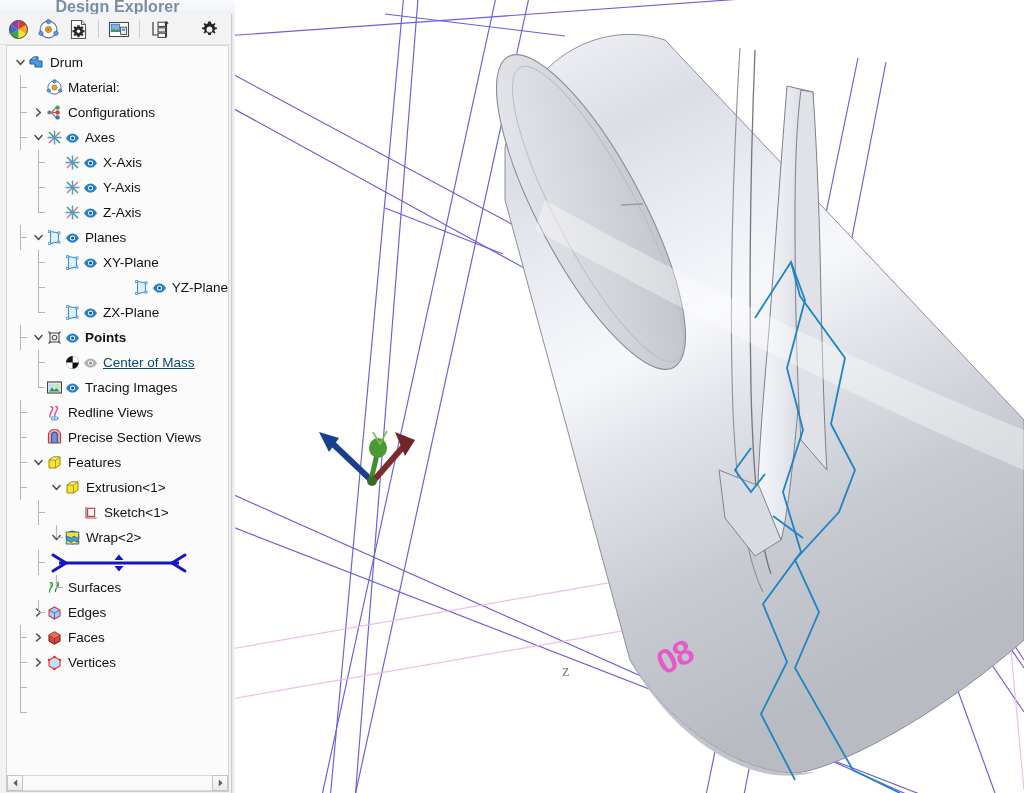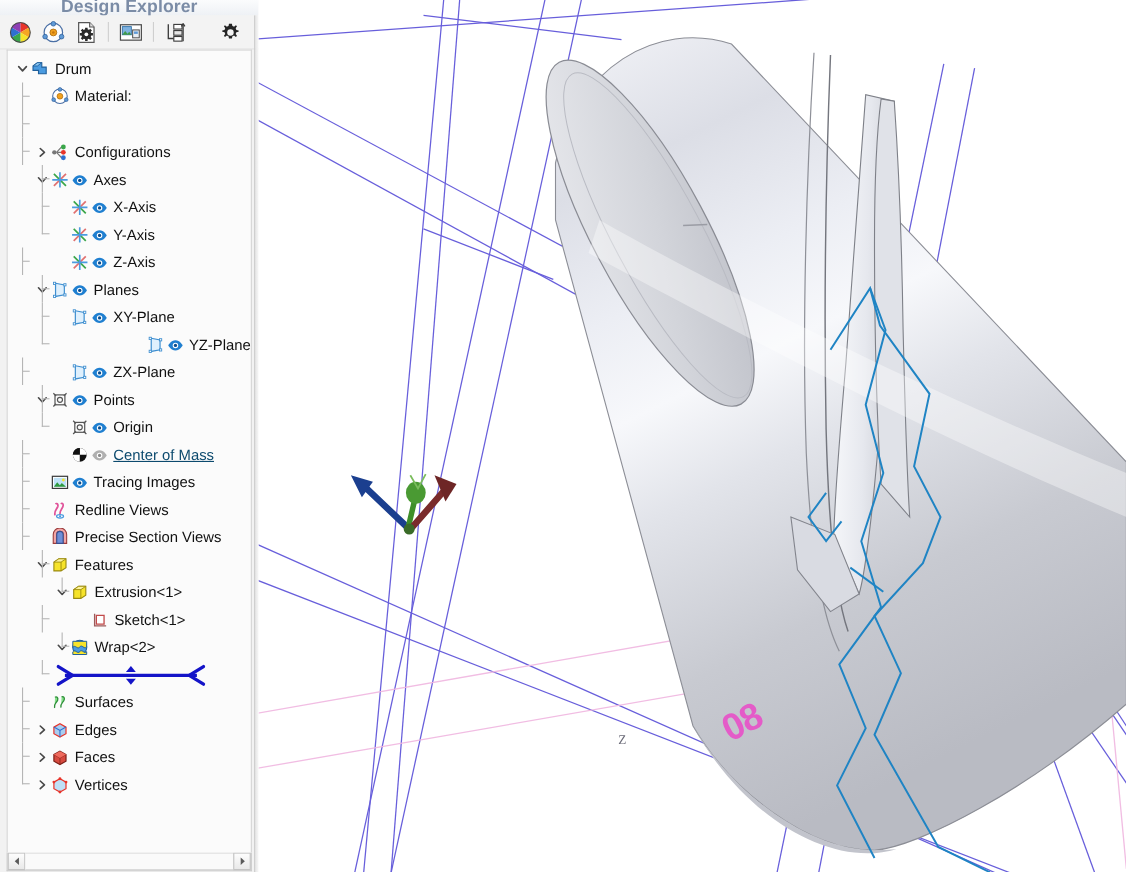--- a/index.html
+++ b/index.html
@@ -284,21 +284,21 @@
               <svg width="17" height="17" viewBox="0 0 17 17">
                 <circle cx="8.5" cy="8.5" r="6.6" fill="#fff" stroke="#4a6fa5" stroke-width="1"></circle>
                 <circle cx="8.5" cy="8.5" r="2.6" fill="#f2a11e" stroke="#b06f10" stroke-width=".7"></circle>
                 <circle cx="8.5" cy="2.3" r="1.7" fill="#5f9ad6" stroke="#2f5f9b" stroke-width=".6"></circle>
                 <circle cx="14.2" cy="11.6" r="1.7" fill="#5f9ad6" stroke="#2f5f9b" stroke-width=".6"></circle>
                 <circle cx="2.8" cy="11.6" r="1.7" fill="#5f9ad6" stroke="#2f5f9b" stroke-width=".6"></circle>
               </svg>
             </span>
             <span class="lbl">Material:</span>
           </div>
-          <div class="node" style="padding-left: 24px; margin-top: 26px;">
+          <div class="node" style="padding-left: 24px;">
             <span class="twisty">
               <svg width="11" height="11" viewBox="0 0 11 11">
                 <path d="M3.6 2 L7.4 5.5 L3.6 9" fill="none" stroke="#4a4a4a" stroke-width="1.5" stroke-linecap="round" stroke-linejoin="round"></path>
               </svg>
             </span>
             <span class="ico">
               <svg width="17" height="17" viewBox="0 0 17 17">
                 <circle cx="3.4" cy="8.5" r="2" fill="#777"></circle>
                 <path d="M5.4 8.5 L10 3.6 M5.4 8.5 L10 8.5 M5.4 8.5 L10 13.4" stroke="#777" stroke-width="1.1" fill="none"></path>
                 <circle cx="11.6" cy="3.6" r="2.2" fill="#3aa64a"></circle>
@@ -465,59 +465,41 @@
             </span>
             <span class="eye">
               <svg width="15" height="12" viewBox="0 0 15 12">
                 <path d="M7.5 1.4 C 11.6 1.4, 14 6, 14 6 C 14 6, 11.6 10.6, 7.5 10.6 C 3.4 10.6, 1 6, 1 6 C 1 6, 3.4 1.4, 7.5 1.4 Z" fill="#1f7fd0"></path>
                 <circle cx="7.5" cy="6" r="2.5" fill="#ffffff"></circle>
                 <circle cx="7.5" cy="6" r="1.5" fill="#0b4e8f"></circle>
               </svg>
             </span>
             <span class="lbl">ZX-Plane</span>
           </div>
-          <div class="node" style="padding-left: 24px;">
+          <div class="node" style="padding-left: 24px; font-weight: bold;">
             <span class="twisty">
               <svg width="11" height="11" viewBox="0 0 11 11">
                 <path d="M2 3.6 L5.5 7.4 L9 3.6" fill="none" stroke="#4a4a4a" stroke-width="1.5" stroke-linecap="round" stroke-linejoin="round"></path>
               </svg>
             </span>
             <span class="ico">
               <svg width="17" height="17" viewBox="0 0 17 17">
                 <rect x="4" y="4" width="9" height="9" fill="none" stroke="#555" stroke-width="1.1"></rect>
                 <circle cx="8.5" cy="8.5" r="2.3" fill="none" stroke="#555" stroke-width="1.1"></circle>
                 <path d="M2.5 2.5 L5 5 M14.5 2.5 L12 5 M2.5 14.5 L5 12 M14.5 14.5 L12 12" stroke="#555" stroke-width="1.1"></path>
               </svg>
             </span>
             <span class="eye">
               <svg width="15" height="12" viewBox="0 0 15 12">
                 <path d="M7.5 1.4 C 11.6 1.4, 14 6, 14 6 C 14 6, 11.6 10.6, 7.5 10.6 C 3.4 10.6, 1 6, 1 6 C 1 6, 3.4 1.4, 7.5 1.4 Z" fill="#1f7fd0"></path>
                 <circle cx="7.5" cy="6" r="2.5" fill="#ffffff"></circle>
                 <circle cx="7.5" cy="6" r="1.5" fill="#0b4e8f"></circle>
               </svg>
             </span>
             <span class="lbl">Points</span>
-          </div>
-          <div class="node" style="padding-left: 42px;">
-            <span class="twisty blank"></span>
-            <span class="ico">
-              <svg width="17" height="17" viewBox="0 0 17 17">
-                <rect x="4" y="4" width="9" height="9" fill="none" stroke="#555" stroke-width="1.1"></rect>
-                <circle cx="8.5" cy="8.5" r="2.3" fill="none" stroke="#555" stroke-width="1.1"></circle>
-                <path d="M2.5 2.5 L5 5 M14.5 2.5 L12 5 M2.5 14.5 L5 12 M14.5 14.5 L12 12" stroke="#555" stroke-width="1.1"></path>
-              </svg>
-            </span>
-            <span class="eye">
-              <svg width="15" height="12" viewBox="0 0 15 12">
-                <path d="M7.5 1.4 C 11.6 1.4, 14 6, 14 6 C 14 6, 11.6 10.6, 7.5 10.6 C 3.4 10.6, 1 6, 1 6 C 1 6, 3.4 1.4, 7.5 1.4 Z" fill="#1f7fd0"></path>
-                <circle cx="7.5" cy="6" r="2.5" fill="#ffffff"></circle>
-                <circle cx="7.5" cy="6" r="1.5" fill="#0b4e8f"></circle>
-              </svg>
-            </span>
-            <span class="lbl">Origin</span>
           </div>
           <div class="node dim" style="padding-left: 42px;">
             <span class="twisty blank"></span>
             <span class="ico">
               <svg width="17" height="17" viewBox="0 0 17 17">
                 <circle cx="8.5" cy="8.5" r="6.3" fill="#111"></circle>
                 <path d="M8.5 2.2 A6.3 6.3 0 0 1 14.8 8.5 L8.5 8.5 Z" fill="#fff"></path>
                 <path d="M8.5 8.5 L2.2 8.5 A6.3 6.3 0 0 1 8.5 2.2 Z" fill="#111"></path>
                 <path d="M8.5 8.5 L8.5 14.8 A6.3 6.3 0 0 1 2.2 8.5 Z" fill="#fff"></path>
               </svg>

